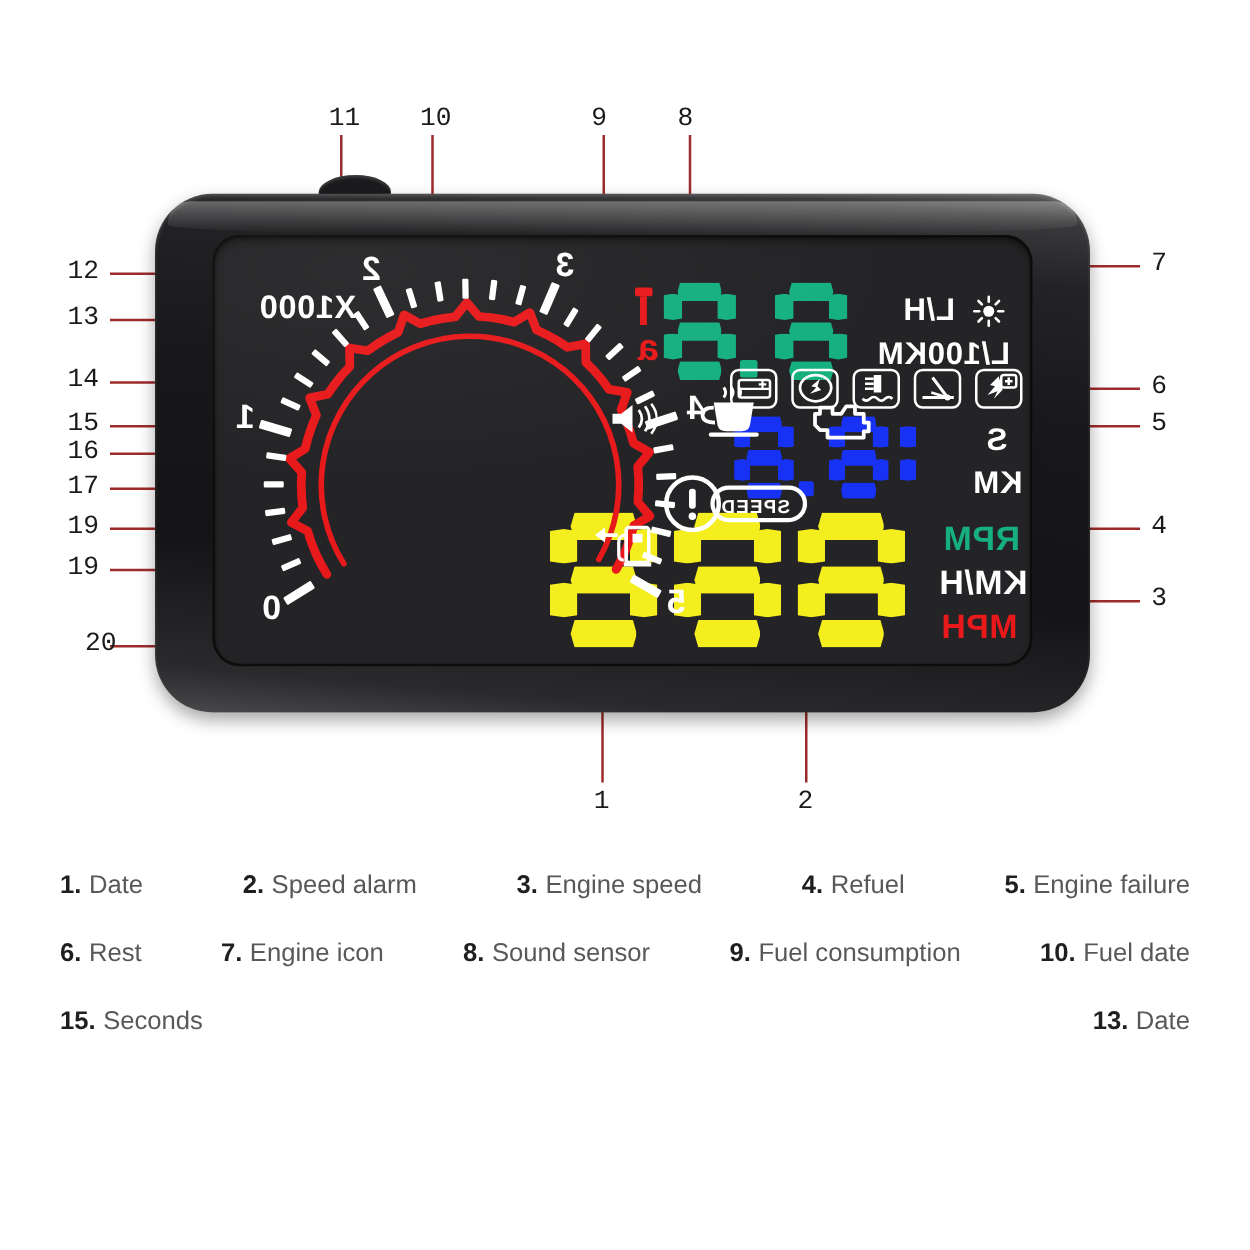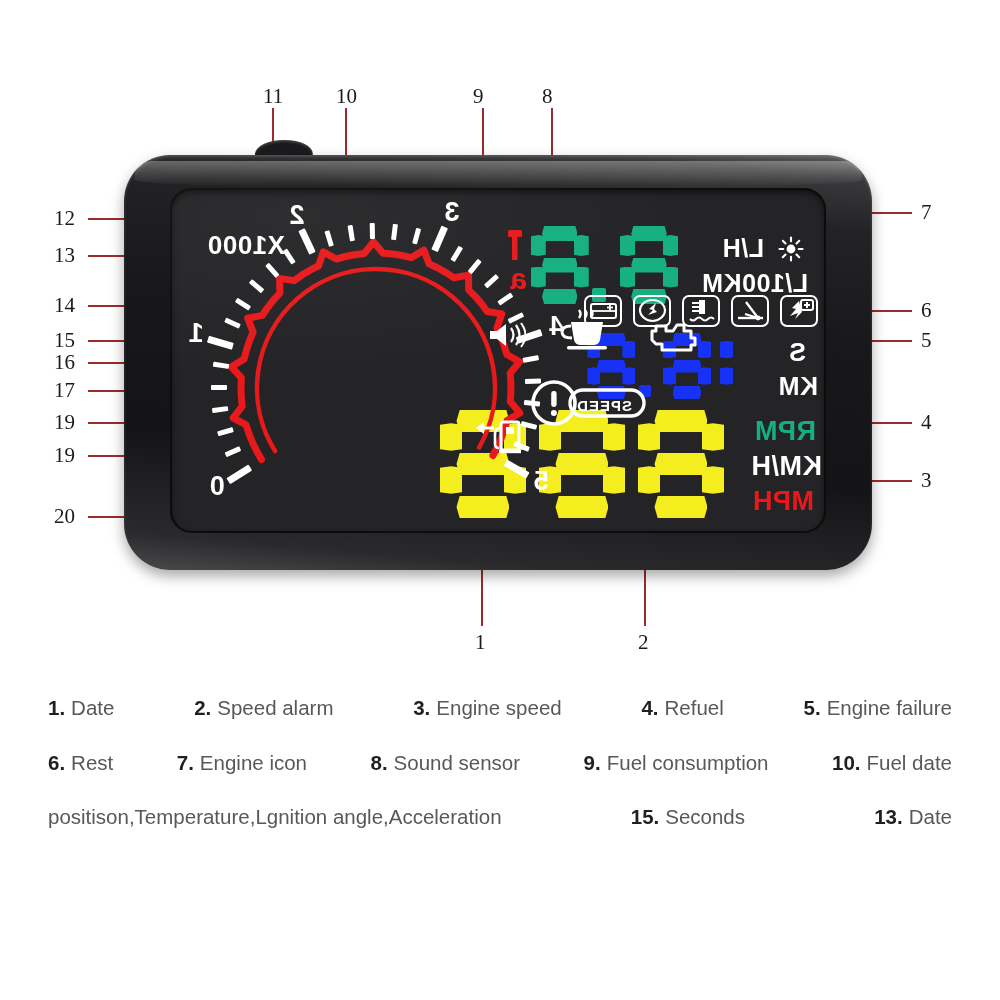--- a/index.html
+++ b/index.html
@@ -11,21 +11,21 @@
     overflow: hidden;
   }
   #stage { position: relative; width: 1000px; height: 1000px; background: #fff; }
 
   
   .lead { position: absolute; background: #9e2b2b; }
   .lead.h { height: 2px; }
   .lead.v { width: 2px; }
   .cnum {
     position: absolute; color: #1a1a1a; font-size: 21px;
-    font-family: Liberation Serif, serif; white-space: nowrap;
+    font-family: Liberation Mono, monospace; white-space: nowrap;
   }
 
   
   #device {
     position: absolute; left: 124px; top: 155px; width: 748px; height: 415px;
     border-radius: 46px;
     background:
       linear-gradient(185deg, #5a5a5c 0%, #3a3a3c 5%, #232325 16%, #18181a 40%, #141416 70%, #2a2a2c 92%, #4a4a4c 100%);
     box-shadow: 0 6px 14px rgba(0,0,0,.35), inset 0 2px 3px rgba(255,255,255,.18);
   }
@@ -143,21 +143,21 @@
       <div class="cnum" style="left: 473px; top: 84px;">9</div>
       <div class="cnum" style="left: 542px; top: 84px;">8</div>
       <div class="cnum" style="left: 54px; top: 206px;">12</div>
       <div class="cnum" style="left: 54px; top: 243px;">13</div>
       <div class="cnum" style="left: 54px; top: 293px;">14</div>
       <div class="cnum" style="left: 54px; top: 328px;">15</div>
       <div class="cnum" style="left: 54px; top: 350px;">16</div>
       <div class="cnum" style="left: 54px; top: 378px;">17</div>
       <div class="cnum" style="left: 54px; top: 410px;">19</div>
       <div class="cnum" style="left: 54px; top: 443px;">19</div>
-      <div class="cnum" style="left: 54px; top: 504px;">20</div>
+      <div class="cnum" style="left: 68px; top: 504px;">20</div>
       <div class="cnum" style="left: 921px; top: 200px;">7</div>
       <div class="cnum" style="left: 921px; top: 298px;">6</div>
       <div class="cnum" style="left: 921px; top: 328px;">5</div>
       <div class="cnum" style="left: 921px; top: 410px;">4</div>
       <div class="cnum" style="left: 921px; top: 468px;">3</div>
       <div class="cnum" style="left: 475px; top: 630px;">1</div>
       <div class="cnum" style="left: 638px; top: 630px;">2</div>
     </div>
 
   <div id="clip"></div>
@@ -530,23 +530,20 @@
           <span class="lnum">9.</span>
           <span class="ltxt">Fuel consumption</span>
         </span>
         <span class="litem">
           <span class="lnum">10.</span>
           <span class="ltxt">Fuel date</span>
         </span>
       </div>
       <div class="lrow s">
         <span class="litem">
-          <span class="ltxt">positison,Temperature,Lgnition angle,Acceleration</span>
-        </span>
-        <span class="litem">
           <span class="lnum">15.</span>
           <span class="ltxt">Seconds</span>
         </span>
         <span class="litem">
           <span class="lnum">13.</span>
           <span class="ltxt">Date</span>
         </span>
       </div>
     </div>
 

